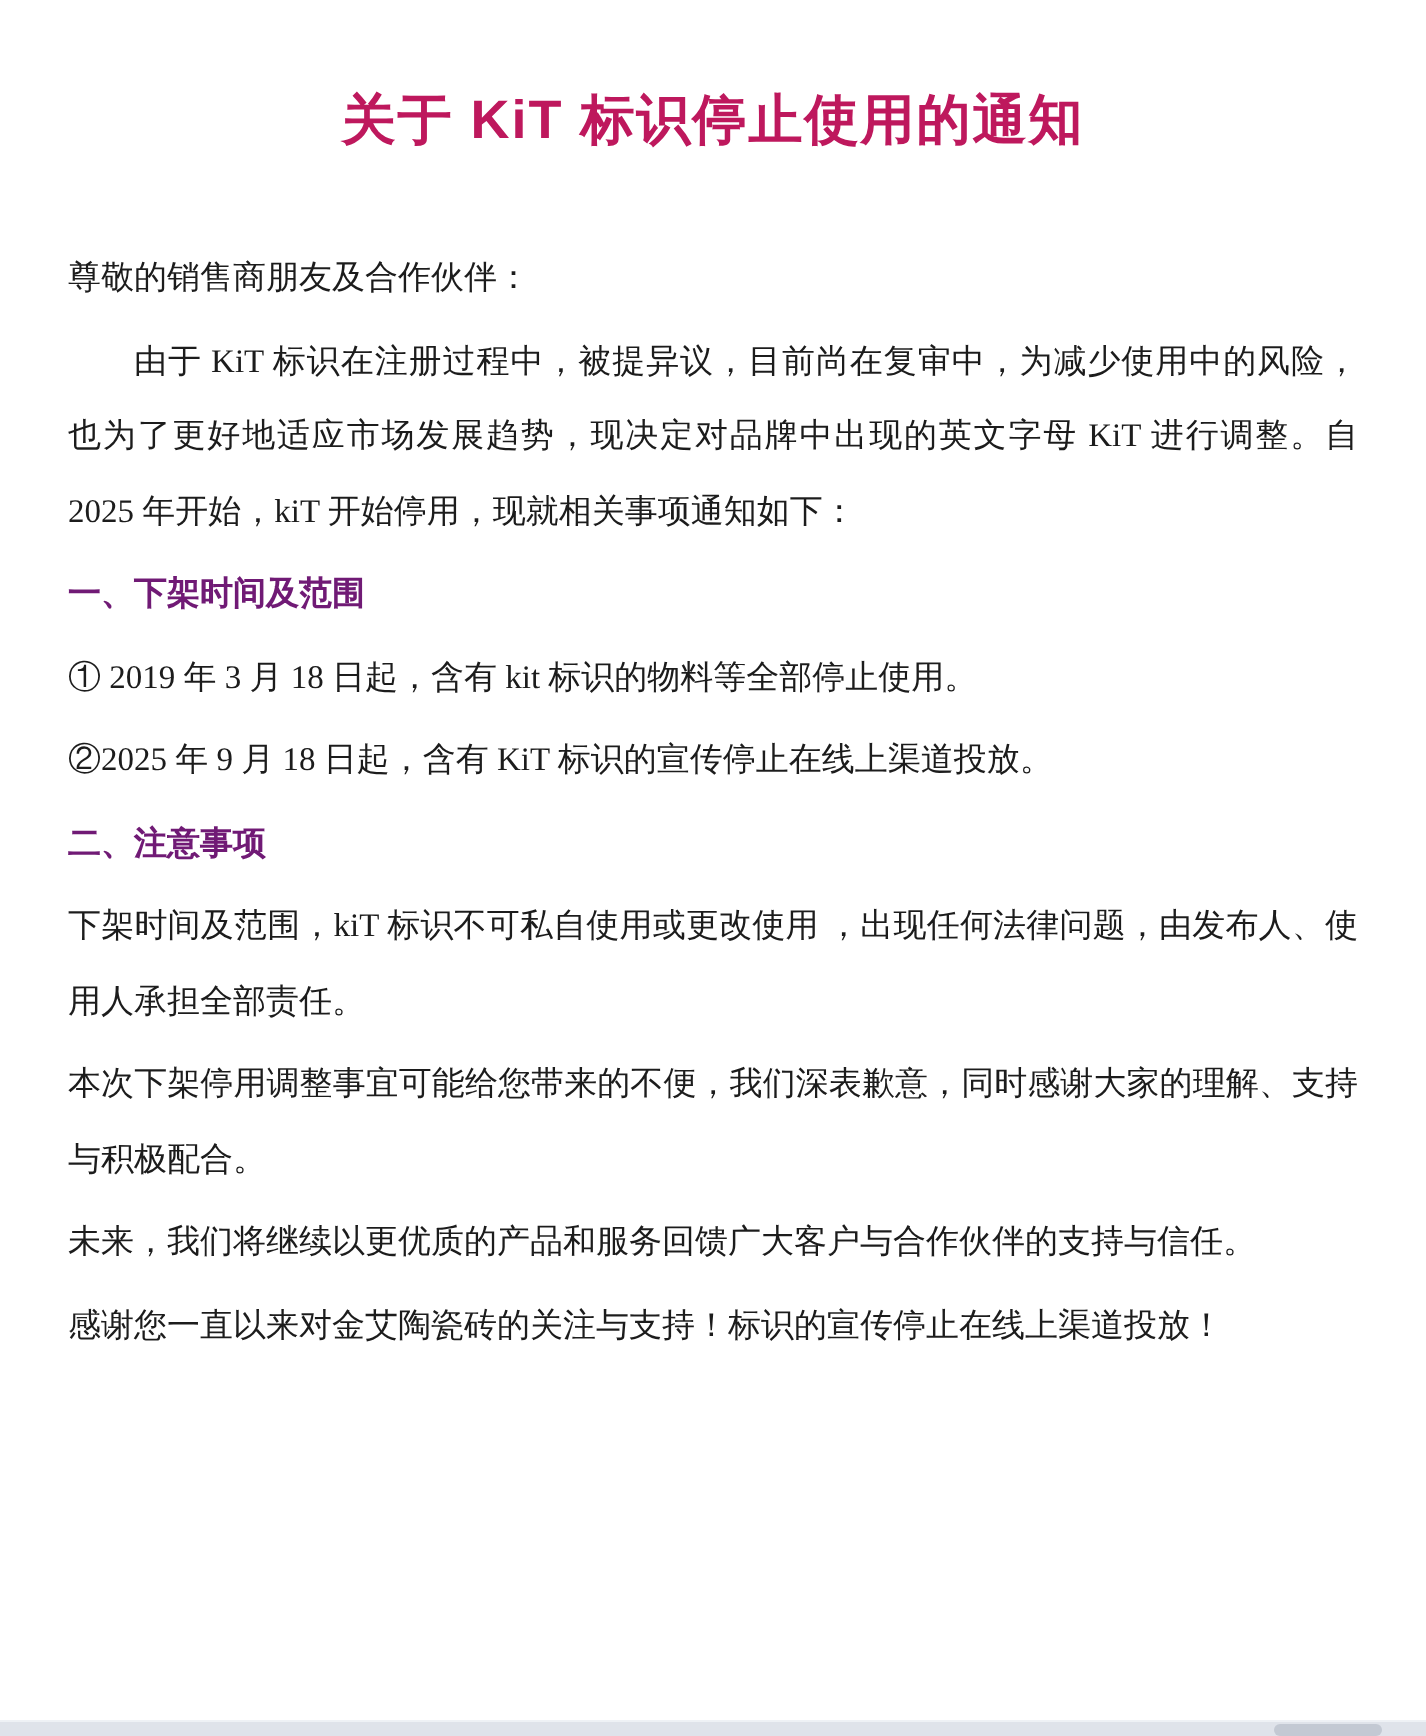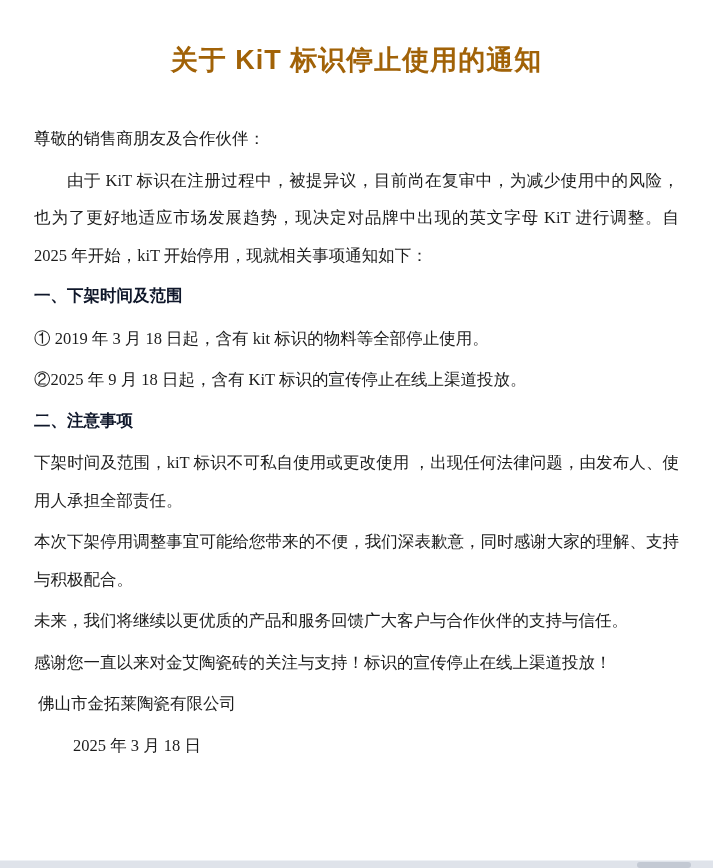--- a/index.html
+++ b/index.html
@@ -20,40 +20,40 @@
     padding: 0 30px;
   }
   .doc-title {
     margin-top: 42px;
     text-align: center;
     font-family: "Liberation Sans", "DejaVu Sans", sans-serif;
     font-weight: 700;
     font-size: 27px;
     line-height: 36px;
     letter-spacing: 1px;
-    color: #a16207;
+    color: #be185d;
   }
   .content {
     margin-top: 42px;
     font-size: 16.5px;
     line-height: 37.5px;
     text-align: justify;
   }
   .content p, .content div {
     margin: 4px;
     padding: 0;
   }
   .indent {
     text-indent: 2em;
   }
   .sec-heading {
-    font-family: Liberation Mono, monospace;
+    font-family: Liberation Serif, serif;
     font-weight: 700;
     font-size: 16.5px;
-    color: #0f172a;
+    color: #701a75;
   }
   .signature-block {
     margin-top: 37.5px;
     margin-left: auto;
     margin-right: 56px;
     width: max-content;
     text-align: center;
   }
   .hscrollbar {
     position: absolute;
@@ -96,24 +96,20 @@
       <p class="sec-heading">二、注意事项</p>
 
       <p>下架时间及范围，kiT 标识不可私自使用或更改使用 ，出现任何法律问题，由发布人、使用人承担全部责任。</p>
 
       <p>本次下架停用调整事宜可能给您带来的不便，我们深表歉意，同时感谢大家的理解、支持与积极配合。</p>
 
       <p>未来，我们将继续以更优质的产品和服务回馈广大客户与合作伙伴的支持与信任。</p>
 
       <p>感谢您一直以来对金艾陶瓷砖的关注与支持！标识的宣传停止在线上渠道投放！</p>
 
-      <div class="signature-block">
-        <div>佛山市金拓莱陶瓷有限公司</div>
-        <div>2025 年 3 月 18 日</div>
-      </div>
 
     </div>
   </div>
 
   <div class="hscrollbar" style="background: rgb(223, 227, 234);">
     <div class="hscrollbar-thumb" style="background: rgb(195, 201, 211);"></div>
   </div>
 </div>
 
 </body></html>

